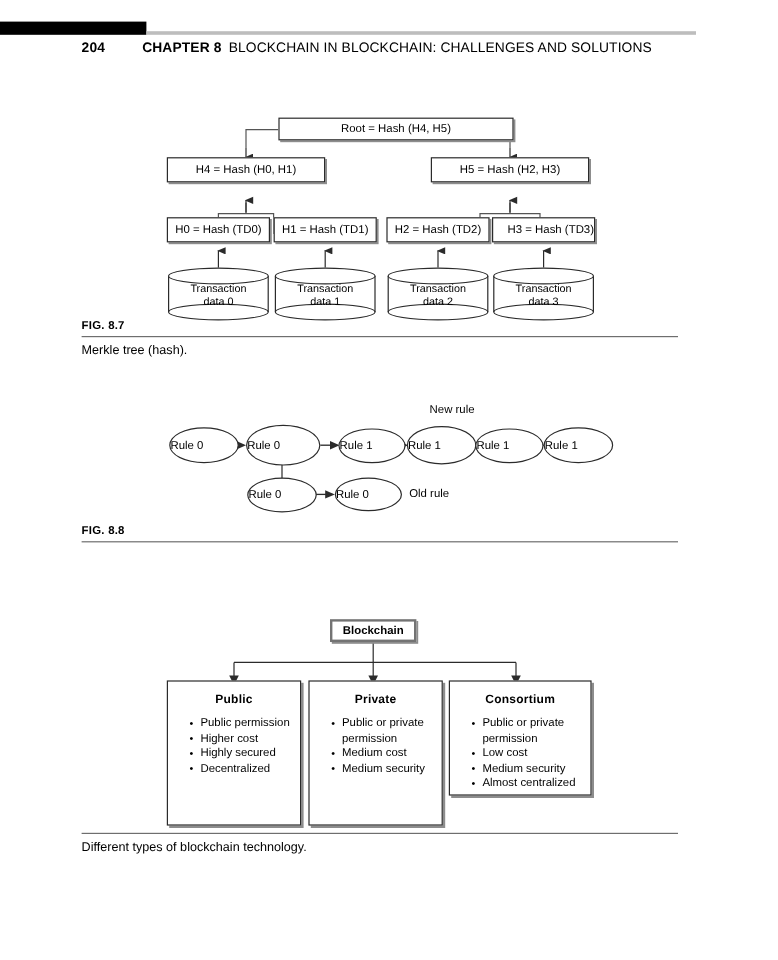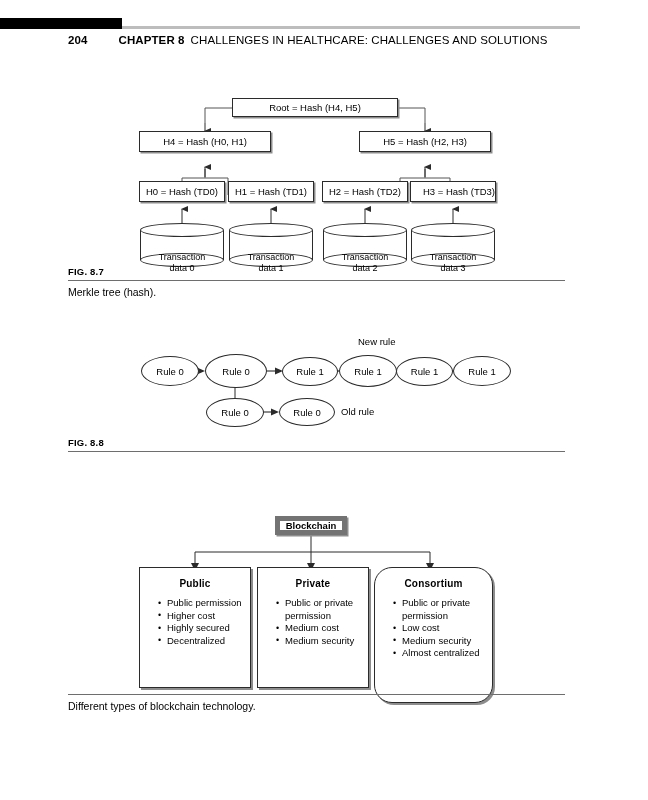--- a/index.html
+++ b/index.html
@@ -98,47 +98,45 @@
   }
   .cyl .top-ell { top: 0; }
   .cyl .bot-ell { top: 30px; background: transparent; }
   .cyl .cyl-label {
     position: absolute;
     left: 0; top: 12px;
     width: 84px;
     text-align: center;
     font-size: 9px;
     line-height: 11px;
-    margin-top: 17px;
   }
 
   
   .ell-node {
     position: absolute;
     box-sizing: border-box;
     border: 1px solid #2b2b2b;
     border-radius: 50%;
     background: #fff;
     display: flex;
     align-items: center;
-    justify-content: center;
     font-size: 9.5px;
     white-space: nowrap;
   }
   .fork-label {
     position: absolute;
     font-size: 9.5px;
     white-space: nowrap;
   }
 
   
   .ty-root {
     position: absolute;
     box-sizing: border-box;
-    border: 5px solid #737373;
+    border: 2px solid #737373;
     background: #fff;
     box-shadow: 1.5px 1.5px 0 #8d8d8d;
     display: flex;
     align-items: center;
     justify-content: center;
     font-size: 9.5px;
     font-weight: bold;
   }
   .ty-card {
     position: absolute;
@@ -174,21 +172,21 @@
   }
 
   svg.wires { position: absolute; left: 0; top: 0; overflow: visible; }
 </style>
 </head>
 <body>
 
 <div class="head-bar-black"></div>
 <div class="head-bar-gray"></div>
 <div class="running-head">
-  <span class="pg">204</span><span class="chap">CHAPTER 8</span><span class="ttl">CHALLENGES IN HEALTHCARE: CHALLENGES AND SOLUTIONS</span>
+  <span class="pg">204</span><span class="chap">CHAPTER 8</span><span class="ttl">BLOCKCHAIN IN BLOCKCHAIN: CHALLENGES AND SOLUTIONS</span>
 </div>
 
 <div class="diagram" style="left:0; top:85px; width:648px; height:180px;">
 
   <svg class="wires" width="648" height="180">
     <defs>
       <marker id="arrD" markerWidth="8" markerHeight="8" refX="3" refY="6" orient="auto" markerUnits="userSpaceOnUse">
         <path d="M0,0 L6,0 L3,7 Z" fill="#2b2b2b"></path>
       </marker>
       <marker id="arrU" markerWidth="8" markerHeight="8" refX="3" refY="1" orient="auto" markerUnits="userSpaceOnUse">
@@ -216,21 +214,21 @@
       <path d="M205,92 L205,82" marker-end="url(#arrU)"></path>
       <path d="M425,92 L425,82" marker-end="url(#arrU)"></path>
 
       <path d="M182,138 L182,124" marker-end="url(#arrU)"></path>
       <path d="M271,138 L271,124" marker-end="url(#arrU)"></path>
       <path d="M365,138 L365,124" marker-end="url(#arrU)"></path>
       <path d="M453,138 L453,124" marker-end="url(#arrU)"></path>
     </g>
   </svg>
 
-  <div class="mk-box" style="left:232px; top:13px; width:166px; height:19px;">
+  <div class="mk-box" style="left:232px; top:13px; width:196px; height:19px;">
     <span>Root = Hash (H4, H5)</span>
   </div>
 
   <div class="mk-box" style="left:139px; top:46px; width:132px; height:21px;">
     <span>H4 = Hash (H0, H1)</span>
   </div>
   <div class="mk-box" style="left:359px; top:46px; width:132px; height:21px;">
     <span>H5 = Hash (H2, H3)</span>
   </div>
 
@@ -390,21 +388,21 @@
 
   <div class="ty-card" style="left:257px; top:62px; width:112px; height:121px;">
     <div class="ty-title">Private</div>
     <ul>
       <li>Public or private permission</li>
       <li>Medium cost</li>
       <li>Medium security</li>
     </ul>
   </div>
 
-  <div class="ty-card" style="left:374px; top:62px; width:119px; height:136px;border-radius:18px;">
+  <div class="ty-card" style="left:374px; top:62px; width:119px; height:96px;">
     <div class="ty-title">Consortium</div>
     <ul>
       <li>Public or private permission</li>
       <li>Low cost</li>
       <li>Medium security</li>
       <li>Almost centralized</li>
     </ul>
   </div>
 </div>
 

